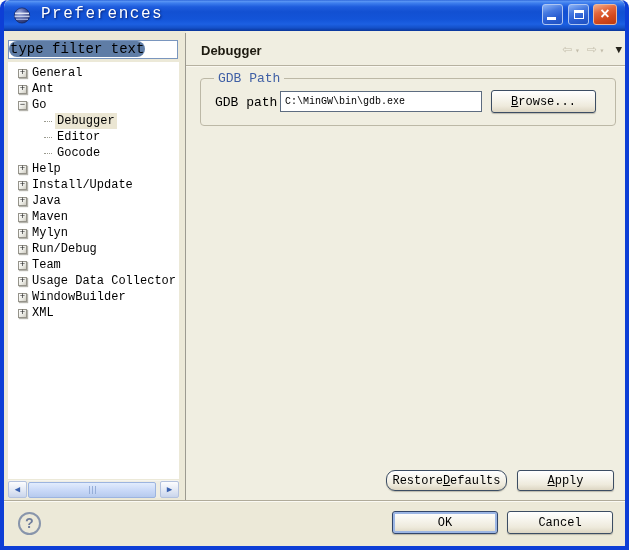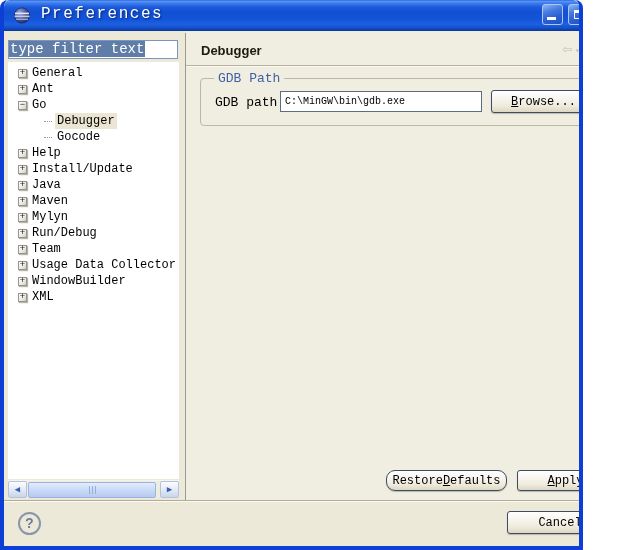--- a/index.html
+++ b/index.html
@@ -1,20 +1,20 @@
 <!DOCTYPE html>
 <html><head>
 <meta charset="utf-8">
 <style>
   * { box-sizing: border-box; margin: 0; padding: 0; }
   html,body { width:629px; height:550px; background:#fff; }
   .mono { font-family:"Liberation Mono","DejaVu Sans Mono",monospace; }
 
   .window {
-    position:relative; width:583px; height:550px;
+    position:relative; width:629px; height:550px;
     border-left:4px solid #0d3ed6; border-right:4px solid #0d3ed6; border-bottom:4px solid #0d3ed6;
     border-radius:8px 8px 0 0;
     background:#ece9d8; overflow:hidden;
     font-family:"Liberation Mono","DejaVu Sans Mono",monospace;
   }
 
   
   .titlebar {
     position:absolute; top:0; left:0; right:0; height:31px;
     border-radius:6px 6px 0 0;
@@ -42,21 +42,21 @@
   }
   .glyph-min { position:absolute; left:4px; bottom:4px; width:9px; height:3px; background:#fff; }
   .glyph-max { position:absolute; left:5px; top:5px; width:10px; height:9px; border:1px solid #fff; border-top:3px solid #fff; }
 
   
   .filter-box {
     position:absolute; left:4px; top:40px; width:170px; height:19px;
     background:#fff; border:1px solid #7a96be; font-size:14px; line-height:16px;
     overflow:hidden; white-space:nowrap;
   }
-  .filter-box .sel { background:#5f7da6; color:#ffffff; padding:0 1px; }
+  .filter-box .sel { background:#5f7da6; color:#000000; padding:0 1px;border-radius:8px; }
 
   .tree {
     position:absolute; left:4px; top:62px; width:171px; height:417px;
     background:#fff; overflow:hidden; padding-top:3px;
   }
   .tree-row { display:flex; align-items:center; height:16px; white-space:nowrap; }
   .tree-row.lvl0 { padding-left:10px; }
   .tree-row.lvl1 { padding-left:36px; }
   .exp {
     flex:none; width:9px; height:9px; margin-right:3px;
@@ -199,20 +199,24 @@
       <div class="tree-row lvl0">
         <span class="exp">−</span>
         <span class="tree-label">Go</span>
       </div>
       <div class="tree-row lvl1 selected">
         <span class="stub"></span>
         <span class="tree-label">Debugger</span>
       </div>
       <div class="tree-row lvl1">
         <span class="stub"></span>
+        <span class="tree-label">Editor</span>
+      </div>
+      <div class="tree-row lvl1">
+        <span class="stub"></span>
         <span class="tree-label">Gocode</span>
       </div>
       <div class="tree-row lvl0">
         <span class="exp">+</span>
         <span class="tree-label">Help</span>
       </div>
       <div class="tree-row lvl0">
         <span class="exp">+</span>
         <span class="tree-label">Install/Update</span>
       </div>
@@ -283,15 +287,16 @@
     <div class="xpbtn btn-restore">Restore <u>D</u>efaults</div>
     <div class="xpbtn btn-apply"><u>A</u>pply</div>
   </div>
 
   <div class="separator"></div>
   <div class="separator2"></div>
 
   <div class="help-btn">
     <span>?</span>
   </div>
+  <div class="xpbtn btn-ok">OK</div>
   <div class="xpbtn btn-cancel">Cancel</div>
 
 </div>
 
 </body></html>

